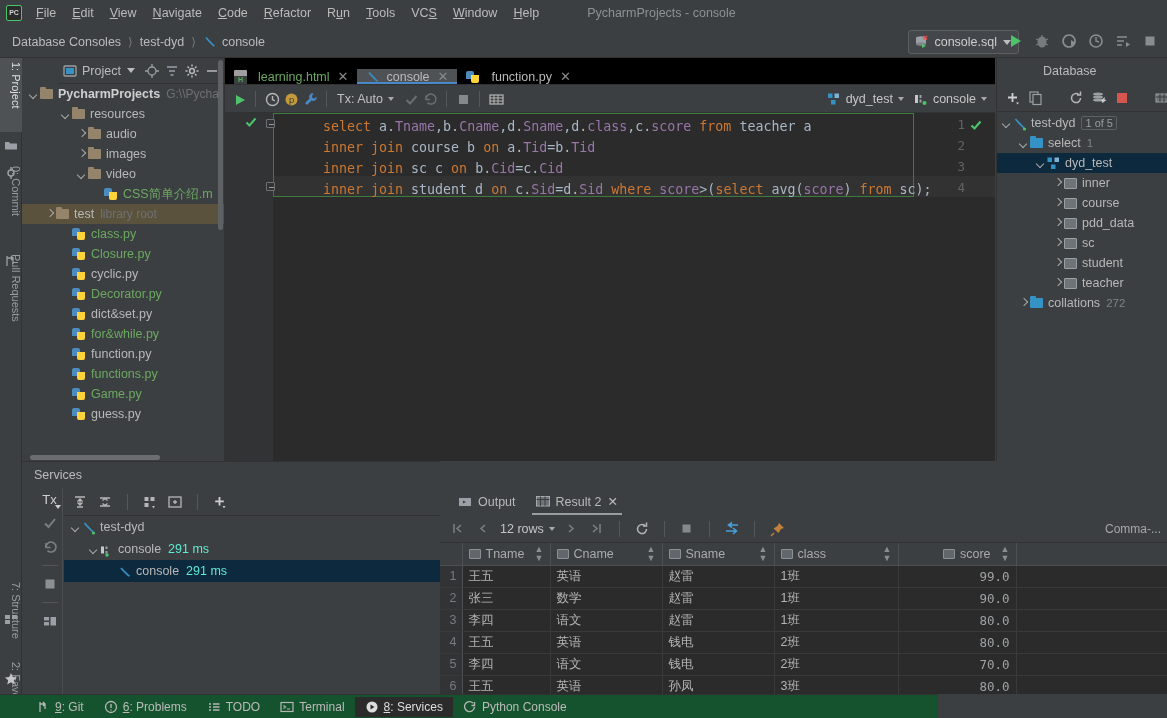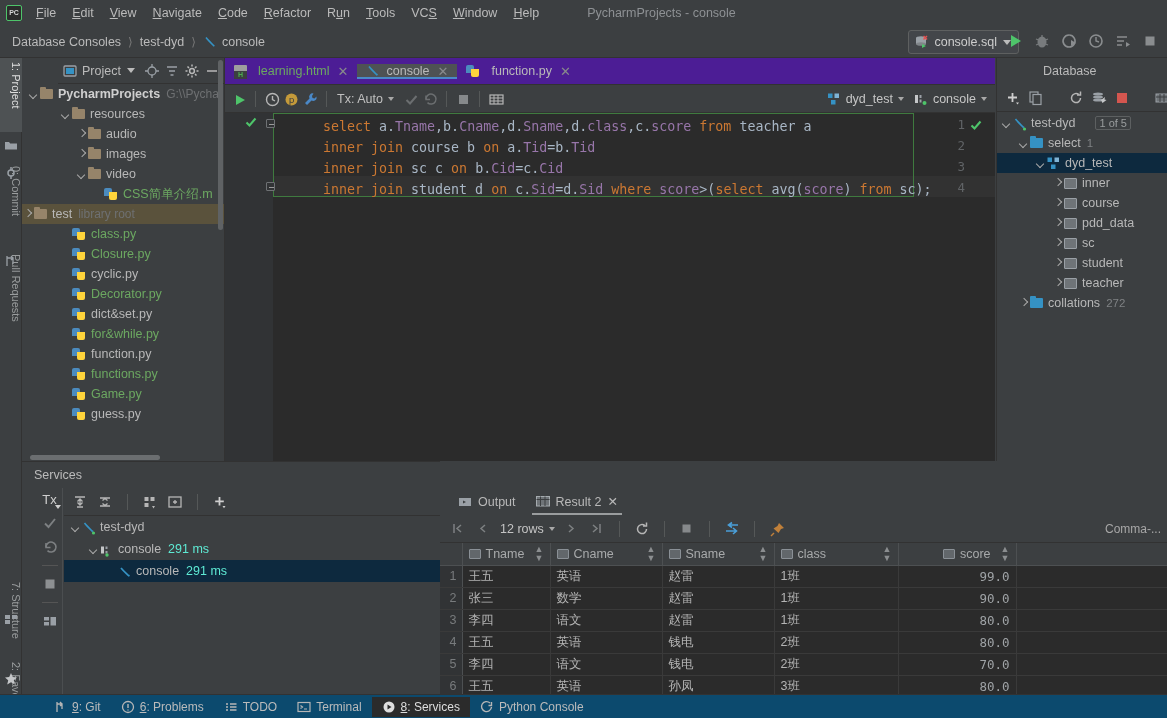--- a/index.html
+++ b/index.html
@@ -146,21 +146,21 @@
     background:#5f6264; border-radius:3px;
   }
   .hscroll-proj{
     position:absolute; left:8px; bottom:1px; width:130px; height:5px;
     background:#6b6e70; border-radius:3px;
   }
 
   
   .tabbar{
     position:absolute; left:225px; top:58px; width:770px; height:27px;
-    background:#4c1d95; display:flex; align-items:center;
+    background:#000000; display:flex; align-items:flex-end;
     border-bottom:1px solid #323232;
   }
   .tab{
     display:flex; align-items:center; padding:0 9px; font-size:12.5px;
     color:#b9b9b9; position:relative; gap:6px;
   }
   .tab.active{ background:#4e5254; }
   .tab.active::after{
     content:""; position:absolute; left:0; right:0; bottom:0; height:2px;
     background:#4a88c7;
@@ -242,21 +242,21 @@
     width:13px;height:11px;flex:none;margin-right:5px;position:relative;
     border:1px solid #9aa0a6; background:#6f7478; border-radius:1px;
   }
   .dbico{
     width:13px;height:13px;flex:none;margin-right:5px;position:relative;
   }
   .schemaico{
     width:13px;height:12px;flex:none;margin-right:5px;position:relative;
   }
   .badge{
-    margin-left:20px; font-size:11px; color:#9a9d9e; border:1px solid #5d6061;
+    margin-left:6px; font-size:11px; color:#9a9d9e; border:1px solid #5d6061;
     border-radius:2px; padding:0 3px;
   }
   .cnt{ margin-left:6px; font-size:11.5px; color:#7f8284; }
 
   
   .svc-head{
     position:absolute; left:22px; top:461px; width:418px; height:27px;
     background:#3c3f41; display:flex; align-items:center; padding-left:8px;
     border-top:1px solid #323232;
   }
@@ -327,22 +327,22 @@
   }
   table.g td.num{ text-align:right; font-family:"DejaVu Sans Mono", monospace; color:#9fa3a6;}
   th.numh .thin{ justify-content:flex-end; }
   th.numh .thin .sorter{ margin-left:5px; }
   .thgrid{
     width:12px;height:10px;flex:none;border:1px solid #8a9096;background:#62676b;border-radius:1px;
   }
 
   
   .statusbar{
-    position:absolute; left:0; top:694px; width:1167px; height:24px;
-    background:#0c4a6e; display:flex; align-items:center; padding-left:43px;
+    position:absolute; left:0; top:694px; width:938px; height:24px;
+    background:#14532d; display:flex; align-items:center; padding-left:26px;
     border-top:1px solid #323232;
   }
   .sbtn{
     display:flex; align-items:center; gap:5px; padding:3px 10px; font-size:12px;
     color:#bbbbbb; white-space:nowrap;
   }
   .sbtn.active{ background:#2b2b2b; color:#dedede; }
   .sbtn u{ text-decoration:underline; }
 
   svg{ display:block; }
@@ -543,21 +543,21 @@
         <div class="trow" style="padding-left:54px">
           <span class="arrow d"></span>
           <span class="folder"></span>
           <span class="tlabel">video</span>
         </div>
         <div class="trow" style="padding-left:70px">
           <span class="arrow"></span>
           <span class="pyico"></span>
           <span class="tlabel green">CSS简单介绍.m</span>
         </div>
-        <div class="trow sel" style="">
+        <div class="trow sel" style="padding-left:22px">
           <span class="arrow r"></span>
           <span class="folder"></span>
           <span class="tlabel">test</span>
           <span class="tsub">library root</span>
         </div>
         <div class="trow" style="padding-left:38px">
           <span class="arrow"></span>
           <span class="pyico"></span>
           <span class="tlabel green">class.py</span>
         </div>

